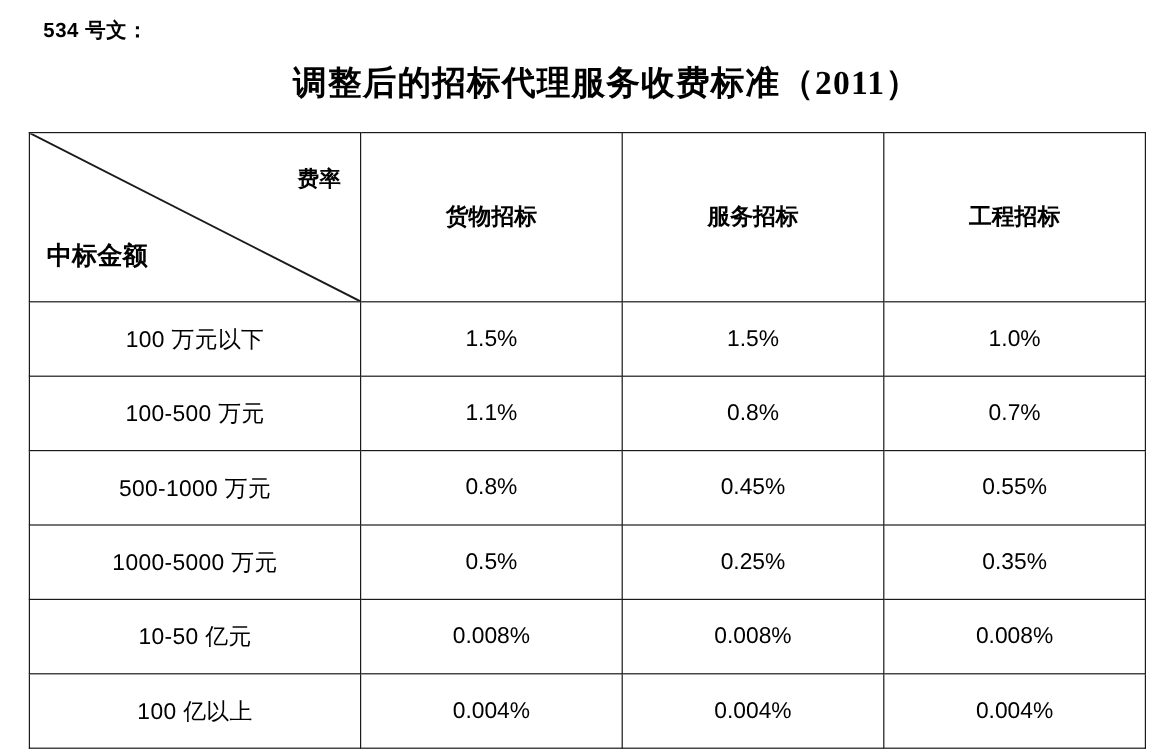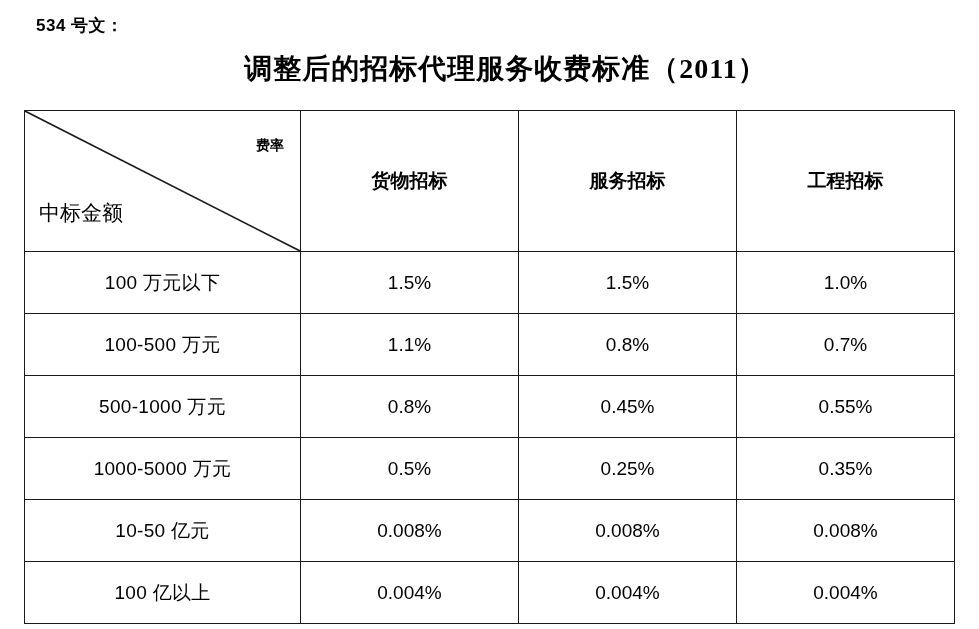--- a/index.html
+++ b/index.html
@@ -77,31 +77,31 @@
     top: 0;
     width: 100%;
     height: 100%;
     pointer-events: none;
   }
   .corner-top {
     position: absolute;
     right: 16px;
     top: 26px;
     font-family: "Liberation Serif", serif;
-    font-size: 14px;
+    font-size: 18px;
     font-weight: bold;
     margin-left: 20px;
   }
   .corner-bottom {
     position: absolute;
     left: 14px;
     bottom: 24px;
     font-family: "Liberation Serif", serif;
     font-size: 21px;
-    font-weight: normal;
+    font-weight: bold;
   }
   .head-cell {
     font-family: "Liberation Serif", serif;
     font-size: 22px;
     font-weight: bold;
   }
   td.row-label {
     font-family: "Liberation Sans", sans-serif;
     font-size: 19px;
     letter-spacing: 0.3px;

